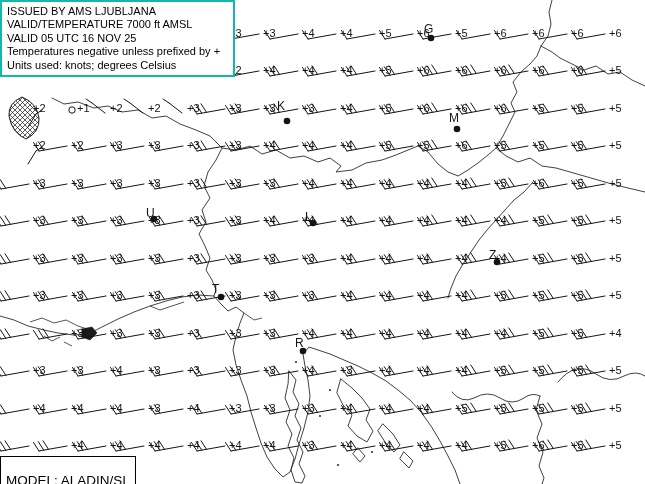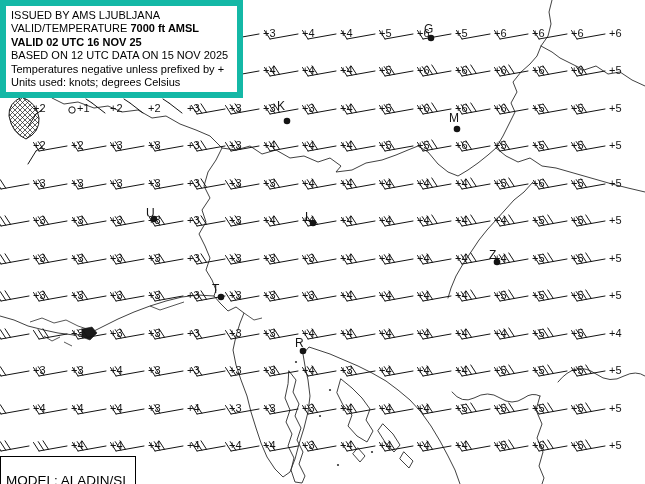--- a/index.html
+++ b/index.html
@@ -8,23 +8,23 @@
   #map-svg,#stations-svg{position:absolute;left:0;top:0;}
   .mp{stroke:#2b2b2b;stroke-width:0.9;fill:none;stroke-linejoin:round;stroke-linecap:round;}
   .mp2{stroke:#2b2b2b;stroke-width:0.8;fill:none;}
   .blob{fill:#1a1a1a;stroke:#1a1a1a;stroke-width:0.6;}
   .speck{fill:#333;}
   .bl{stroke:#141414;stroke-width:1;fill:none;stroke-linecap:round;}
   .tl{font-family:"Liberation Sans",sans-serif;font-size:11px;fill:#141414;}
   .cl{font-family:"Liberation Sans",sans-serif;font-size:12px;fill:#141414;}
   .cd{fill:#141414;}
   .cc{fill:none;stroke:#141414;stroke-width:1;}
-  #header-box{position:absolute;left:0;top:0;width:222px;background:#fff;border:6px solid #14b8a6;
+  #header-box{position:absolute;left:0;top:0;width:222px;background:#fff;border:2px solid #14b8a6;
     padding:3px 4px 3px 5px;font-size:11px;line-height:13.4px;color:#000;z-index:5;}
-  #header-box .b{font-weight:bold;}
+  #header-box .b{font-weight:normal;}
   #footer-box{position:absolute;left:0;top:456px;background:#fff;border:1px solid #000;
     padding:16px 9px 3px 5px;font-size:13.5px;color:#000;z-index:5;display:inline-block;}
 </style>
 </head>
 <body>
 
 <div id="stage">
 
   <svg id="map-svg" width="645" height="484" viewBox="0 0 645 484">
     <defs>
@@ -1341,22 +1341,21 @@
       </g>
       <g>
         <text x="489" y="259" class="cl">Z</text>
         <circle cx="497" cy="262" r="3.3" class="cd"></circle>
       </g>
     </svg>
 
   <div id="header-box">
     <div>ISSUED BY AMS LJUBLJANA</div>
     <div><span>VALID/TEMPERATURE </span><span class="b">7000 ft AMSL</span></div>
-    <div class="b">VALID 02 UTC 16 NOV 25</div>
-    <div>BASED ON 12 UTC DATA ON 15 NOV 2025</div>
+    <div class="b">VALID 05 UTC 16 NOV 25</div>
     <div>Temperatures negative unless prefixed by +</div>
     <div>Units used: knots; degrees Celsius</div>
   </div>
 
   <div id="footer-box">
     <span>MODEL: ALADIN/SI</span>
   </div>
 </div>
 
 </body></html>

